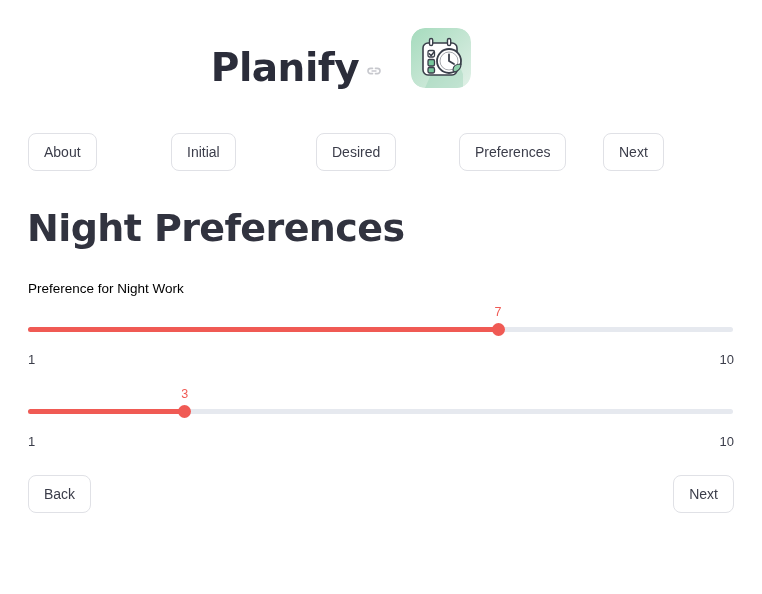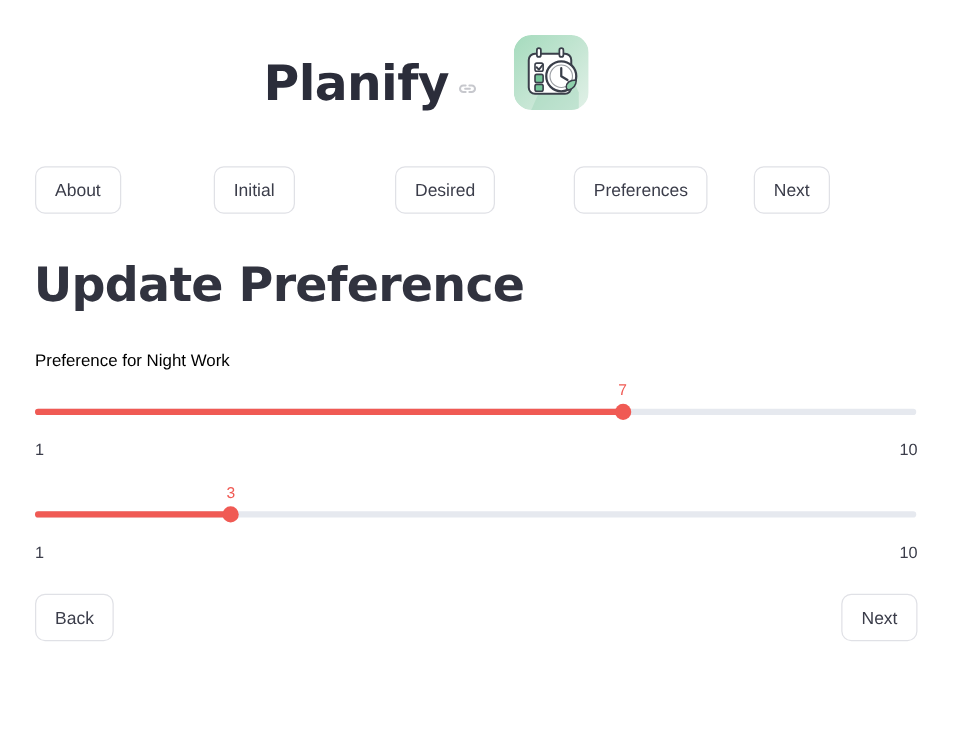--- a/index.html
+++ b/index.html
@@ -262,21 +262,21 @@
   </div>
 
   <div class="nav">
     <div class="nav-btn nav-0">About</div>
     <div class="nav-btn nav-1">Initial</div>
     <div class="nav-btn nav-2">Desired</div>
     <div class="nav-btn nav-3">Preferences</div>
     <div class="nav-btn nav-4">Next</div>
   </div>
 
-  <h1 class="page-title">Update Preference</h1>
+  <h1 class="page-title">Night Preferences</h1>
 
   <div class="slider-block slider-1">
     <div class="slider-label">Preference for Night Work</div>
     <div class="slider-area">
       <div class="track"></div>
       <div class="track-fill" id="fill-0" style="width: 470px;"></div>
       <div class="thumb-value" id="val-0" style="left: 470px;">7</div>
       <div class="thumb" id="thumb-0" style="left: 470px;"></div>
     </div>
     <div class="minmax">

